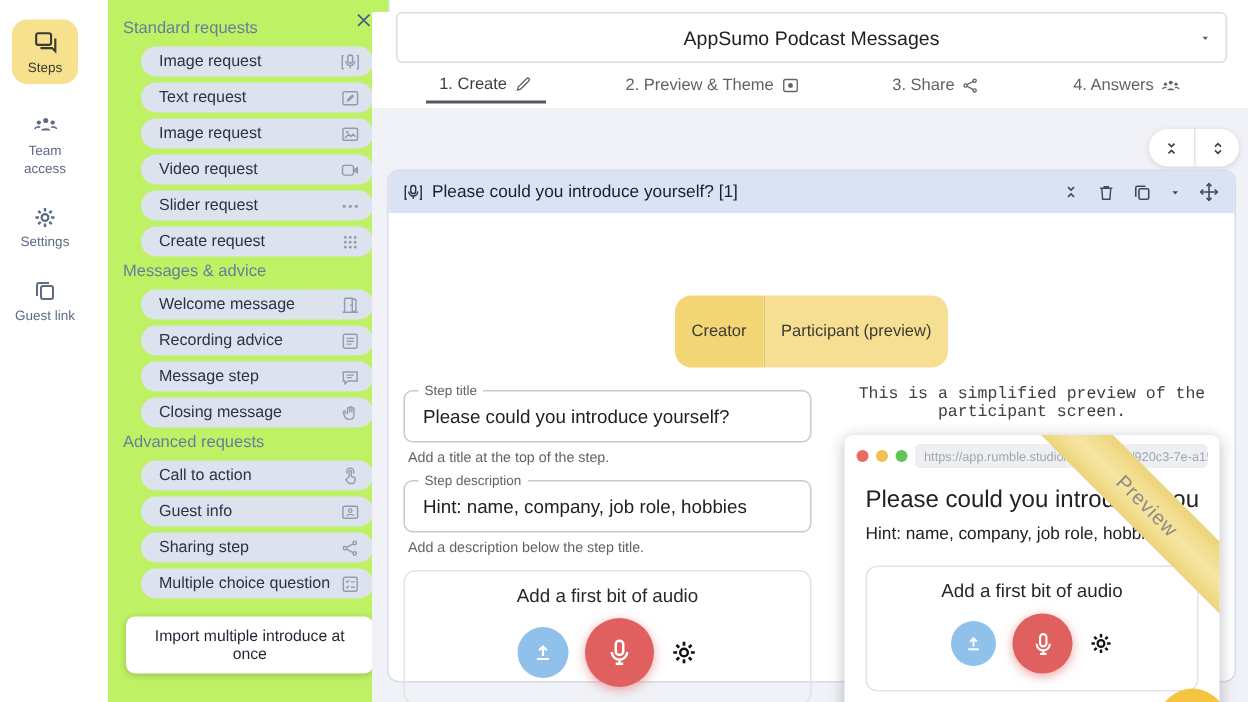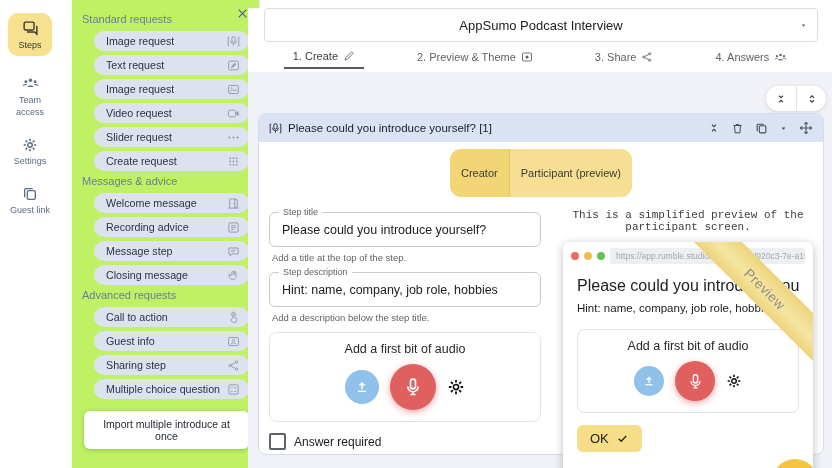--- a/index.html
+++ b/index.html
@@ -46,21 +46,21 @@
 
   .content{position:absolute;top:72px;left:0;right:0;bottom:0;background:#f0f2f7;}
   .fold{position:absolute;top:14px;right:6px;background:#fff;border-radius:17px;display:flex;
         box-shadow:0 1px 4px rgba(0,0,0,.13);overflow:hidden;}
   .fold .fbtn{width:30px;height:25px;display:flex;align-items:center;justify-content:center;
               color:#3c4043;border:none;background:none;cursor:pointer;padding:0;}
   .fold .fbtn+.fbtn{border-left:1px solid #e4e4e4;}
 
   
   .step-card{position:absolute;left:10px;right:8px;top:41px;bottom:13px;background:#fff;
-             border:1px solid #d5dcec;border-radius:8px;display:flex;flex-direction:column;box-sizing:border-box;}
+             border:1px solid #d5dcec;border-radius:8px;display:flex;flex-direction:column;box-sizing:border-box;gap:48px;}
   .step-head{height:28px;flex:none;background:#dbe2f3;border-radius:7px 7px 0 0;padding:0 10px;
              display:flex;align-items:center;justify-content:space-between;}
   .shead-title{display:flex;align-items:center;gap:6px;font-size:11.5px;color:#17202c;font-weight:500;}
   .shead-title .ic{color:#2a3342;}
   .shead-actions{display:flex;align-items:center;gap:11px;color:#3f4a5e;}
   .shead-actions .ic{cursor:pointer;}
   .step-body{position:relative;flex:1;padding:5px 10px 10px;min-height:0;}
   .mode-toggle{display:flex;justify-content:center;margin-top:2px;}
   .seg{font-size:11px;color:#3b3b33;padding:18px 11px;cursor:pointer;}
   .seg-creator{background:#f2d574;border-radius:11px 0 0 11px;}
@@ -317,21 +317,21 @@
         </svg>
       </span>
   </div>
 
   <button class="import-btn">Import multiple introduce at once</button>
 </aside>
 
 <main class="main">
   <header class="topbar">
     <div class="title-box">
-      <span>AppSumo Podcast Interview</span>
+      <span>AppSumo Podcast Messages</span>
       <span class="title-caret ic i9">
           <svg viewBox="0 0 24 24">
             <path d="M7 9.5l5 5.5 5-5.5z" fill="currentColor"></path>
           </svg>
         </span>
     </div>
     <nav class="tabs">
       <div class="tab active">
         <span>1. Create</span>
         <span class="ic i12">

